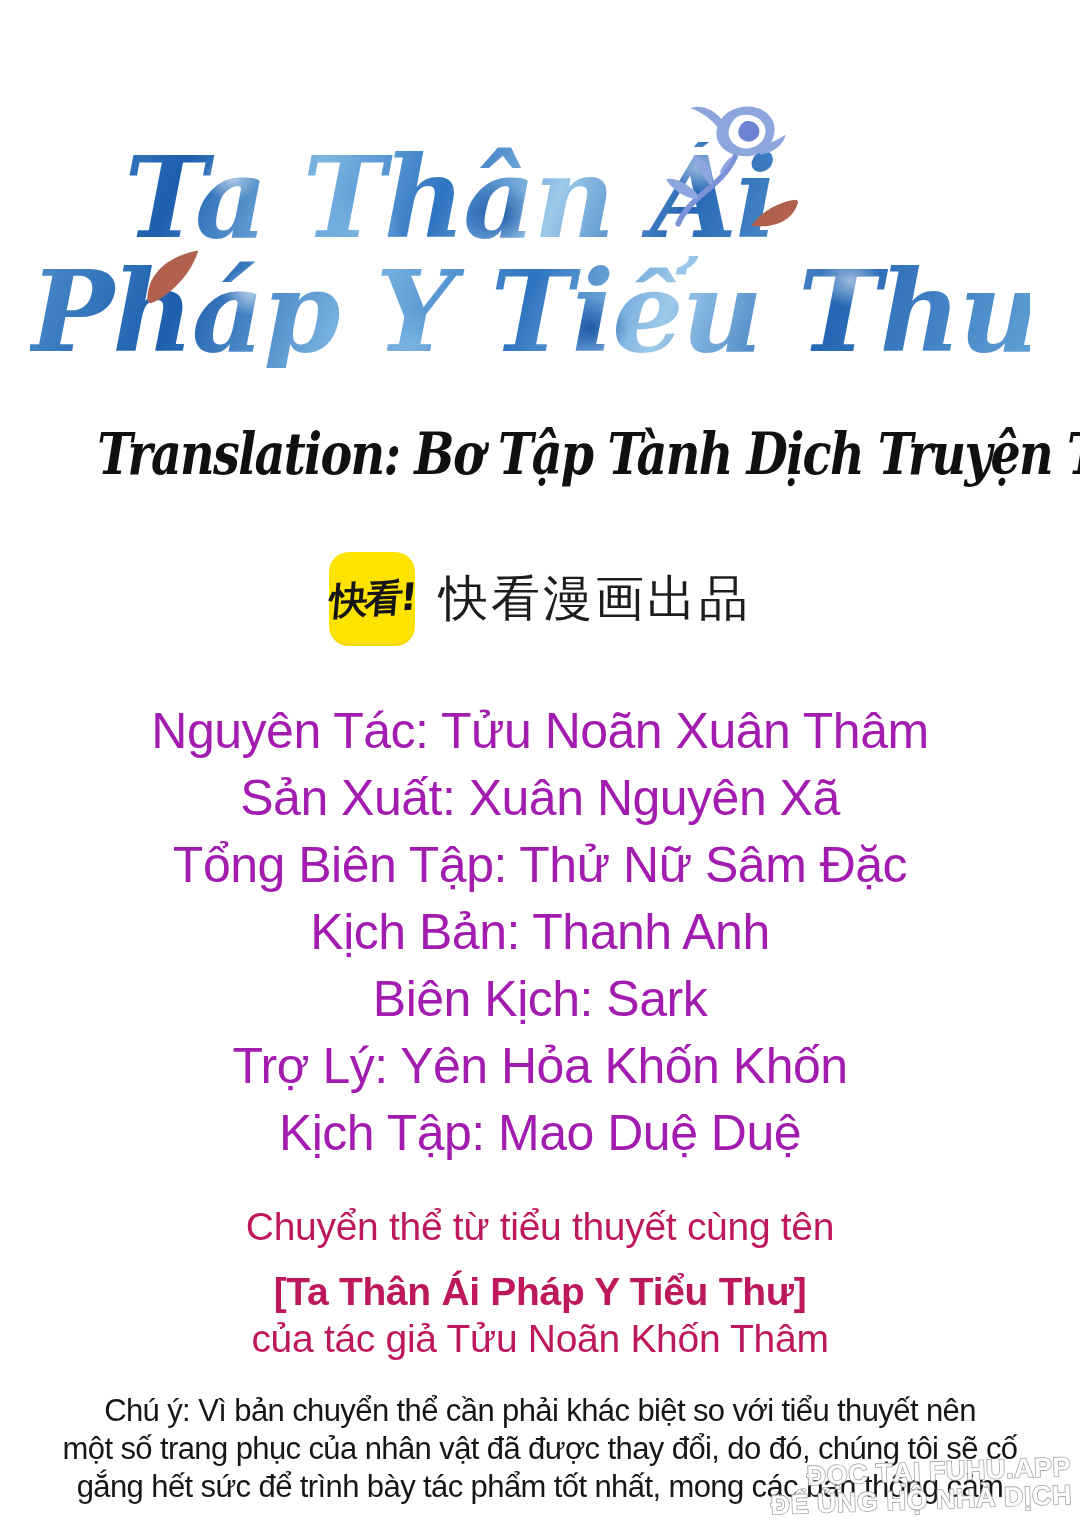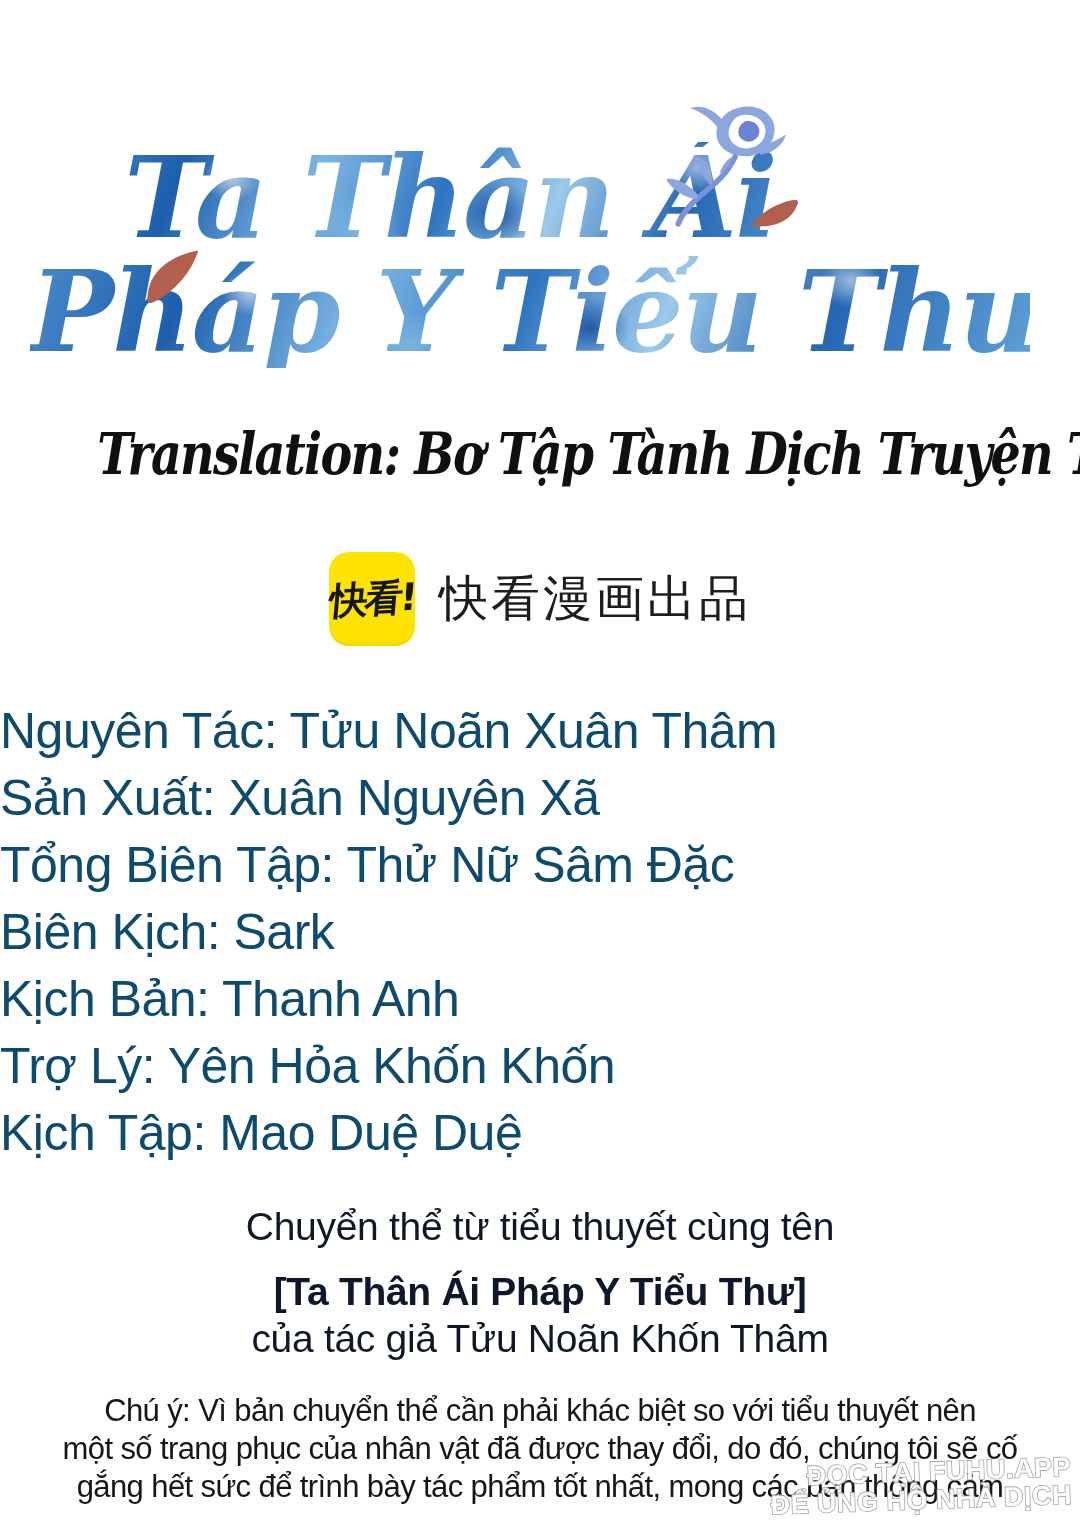--- a/index.html
+++ b/index.html
@@ -62,29 +62,29 @@
     transform:skewX(-8deg) rotate(-3deg); letter-spacing:-3px;
   }
   .kk-caption {
     font-family:Liberation Sans, sans-serif;
     font-size:49px; font-weight:500; color:#1d1d1d; letter-spacing:3px;
     white-space:nowrap;
   }
 
   
   .credits {
-    position:absolute; top:698px; left:0; width:1080px; text-align:left;
-    color:#0c4a6e; font-size:50px; line-height:67px; letter-spacing:-.5px;
+    position:absolute; top:698px; left:0; width:1080px; text-align:center;
+    color:#a21caf; font-size:50px; line-height:67px; letter-spacing:-.5px;
   }
   .credit-line { white-space:nowrap; }
 
   
   .adaptation {
     position:absolute; top:1203px; left:0; width:1080px; text-align:center;
-    color:#0f172a; font-size:39px; line-height:47px; letter-spacing:-.3px;
+    color:#be185d; font-size:39px; line-height:47px; letter-spacing:-.3px;
   }
   .adaptation .bold { font-weight:700;margin-top:18px; }
   .adaptation div { white-space:nowrap; }
 
   
   .note {
     position:absolute; top:1392px; left:0; width:1080px; text-align:center;
     color:#161616; font-size:31px; line-height:38px; letter-spacing:-.6px;
   }
   .note div { white-space:nowrap; }
@@ -133,22 +133,22 @@
     <div class="kk-logo">
       <span>快看!</span>
     </div>
     <div class="kk-caption">快看漫画出品</div>
   </div>
 
   <div class="credits">
     <div class="credit-line">Nguyên Tác: Tửu Noãn Xuân Thâm</div>
     <div class="credit-line">Sản Xuất: Xuân Nguyên Xã</div>
     <div class="credit-line">Tổng Biên Tập: Thử Nữ Sâm Đặc</div>
+    <div class="credit-line">Kịch Bản: Thanh Anh</div>
     <div class="credit-line">Biên Kịch: Sark</div>
-    <div class="credit-line">Kịch Bản: Thanh Anh</div>
     <div class="credit-line">Trợ Lý: Yên Hỏa Khốn Khốn</div>
     <div class="credit-line">Kịch Tập: Mao Duệ Duệ</div>
   </div>
 
   <div class="adaptation">
     <div>Chuyển thể từ tiểu thuyết cùng tên</div>
     <div class="bold">[Ta Thân Ái Pháp Y Tiểu Thư]</div>
     <div>của tác giả Tửu Noãn Khốn Thâm</div>
   </div>
 

